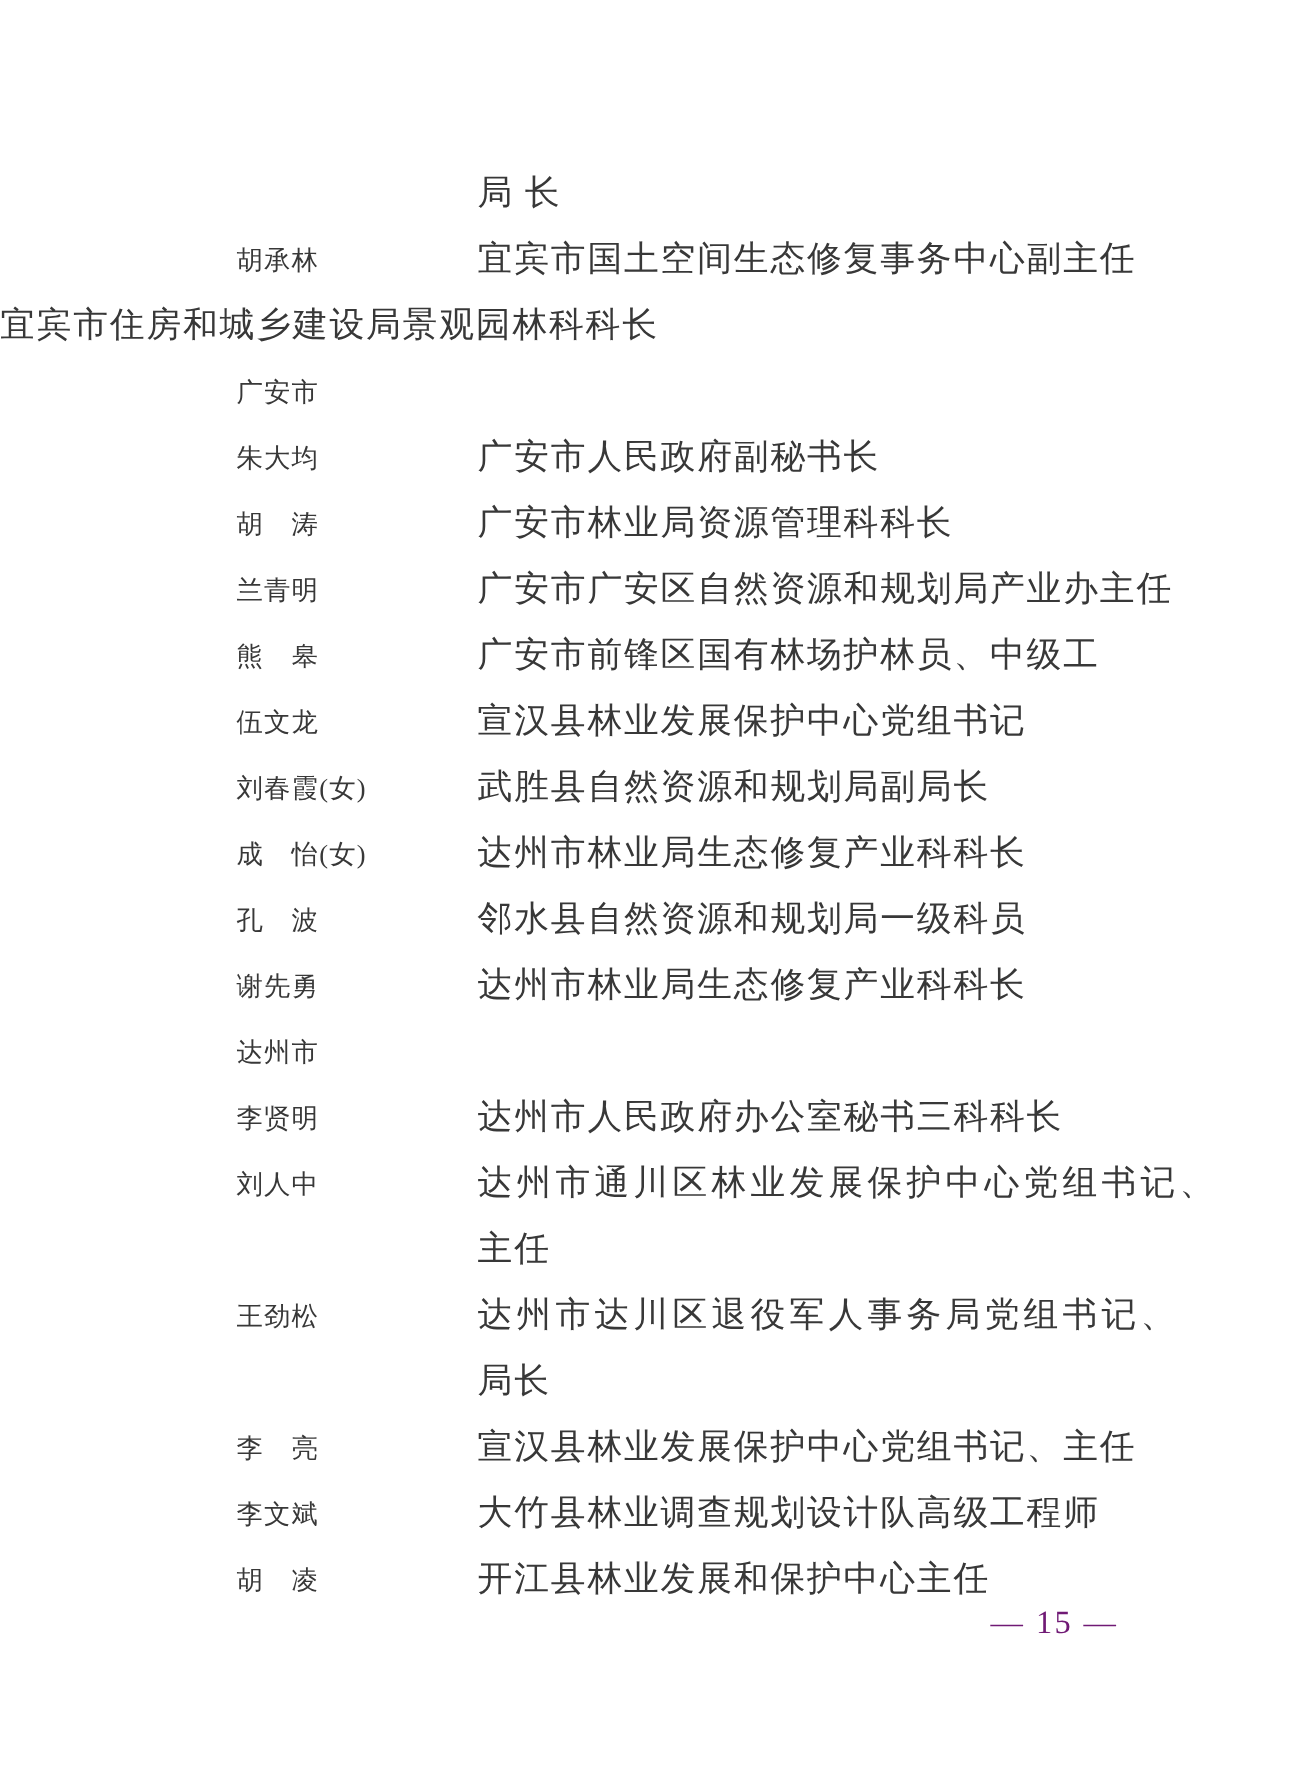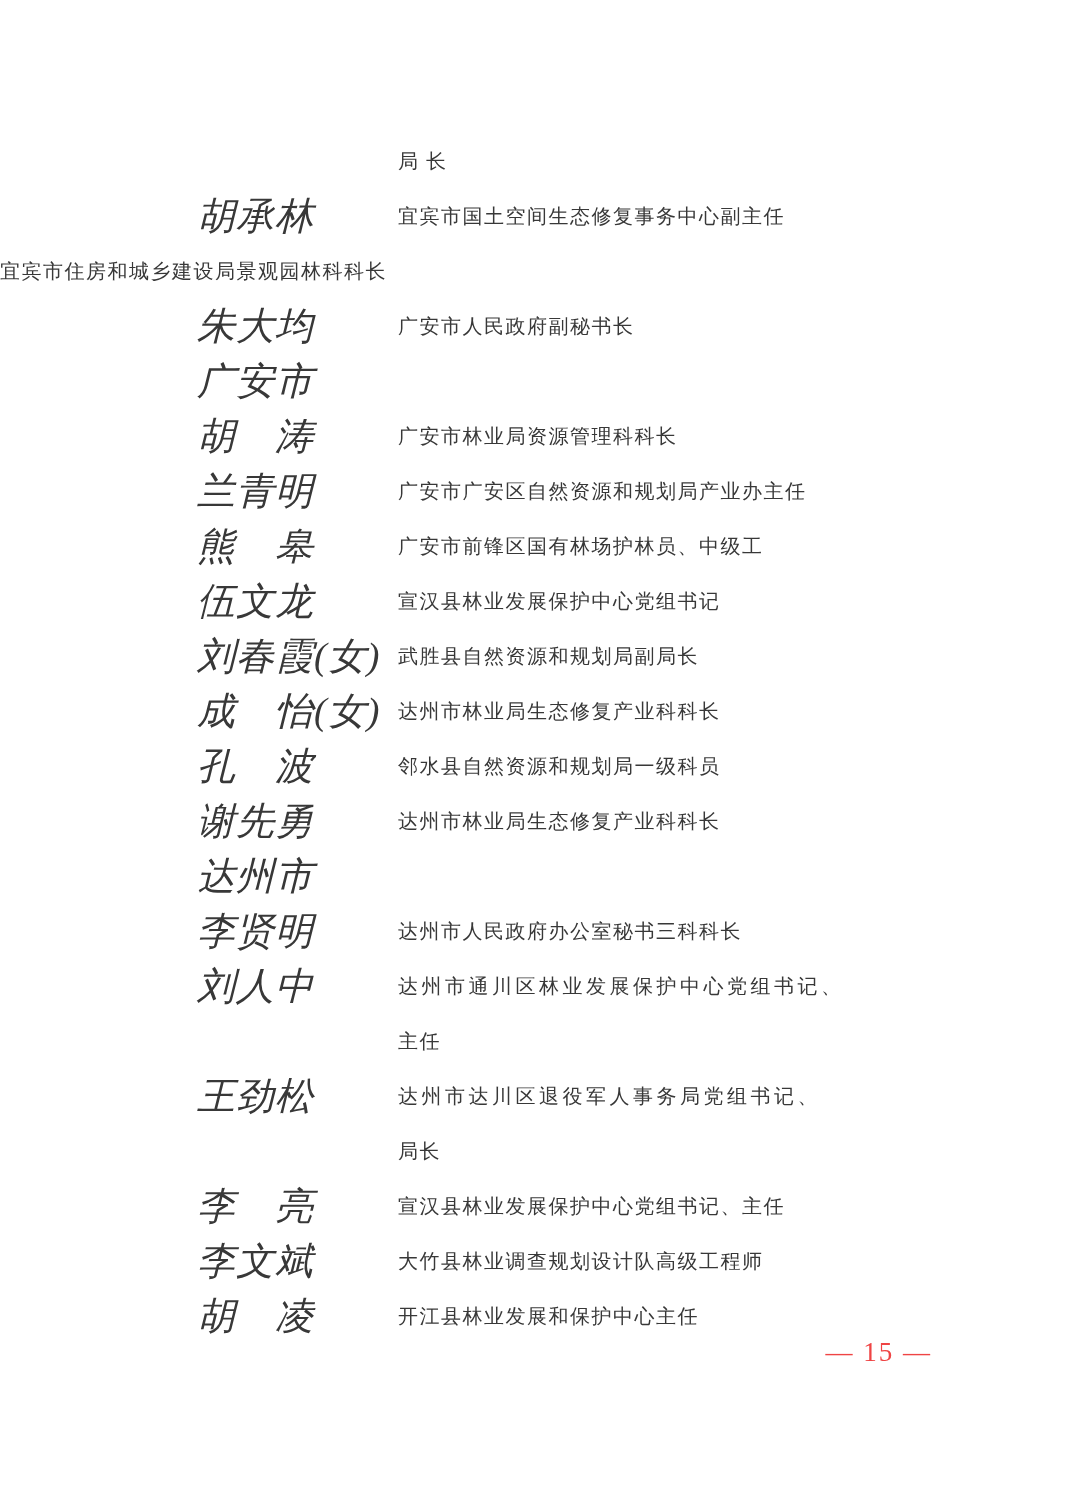--- a/index.html
+++ b/index.html
@@ -22,47 +22,46 @@
     top: 134px;
     width: 100%;
   }
   .row {
     display: flex;
     align-items: flex-start;
   }
   .cell-name {
     flex: 0 0 201px;
     margin-left: 197px;
-    font-size: 38px;
+    font-size: 22px;
     line-height: 55px;
     letter-spacing: 1px;
     white-space: pre;
-    font-style: italic;
   }
   .cell-pos {
     flex: 1 1 auto;
-    font-size: 20px;
+    font-size: 29px;
     line-height: 55px;
     min-width: 0;
   }
   .pos-line {
     display: block;
     white-space: pre;
     letter-spacing: 1.5px;
   }
   .pos-line.stretch {
     letter-spacing: 3.5px;
   }
   .page-footer {
     position: absolute;
     top: 1336px;
     right: 148px;
     font-size: 27px;
     line-height: 32px;
-    color: #ef4444;
+    color: #701a75;
   }
   .page-number {
     letter-spacing: 2px;
     white-space: pre;
   }
 </style>
 </head>
 <body>
 
 <div class="page">
@@ -79,28 +78,28 @@
         <span class="cell-pos">
           <span class="pos-line">宜宾市国土空间生态修复事务中心副主任</span>
         </span>
       </div>
       <div class="row">
         <span class="cell-pos">
           <span class="pos-line">宜宾市住房和城乡建设局景观园林科科长</span>
         </span>
       </div>
       <div class="row">
+        <span class="cell-name">广安市</span>
+        <span class="cell-pos"></span>
+      </div>
+      <div class="row">
         <span class="cell-name">朱大均</span>
         <span class="cell-pos">
           <span class="pos-line">广安市人民政府副秘书长</span>
         </span>
-      </div>
-      <div class="row">
-        <span class="cell-name">广安市</span>
-        <span class="cell-pos"></span>
       </div>
       <div class="row">
         <span class="cell-name">胡　涛</span>
         <span class="cell-pos">
           <span class="pos-line">广安市林业局资源管理科科长</span>
         </span>
       </div>
       <div class="row">
         <span class="cell-name">兰青明</span>
         <span class="cell-pos">

